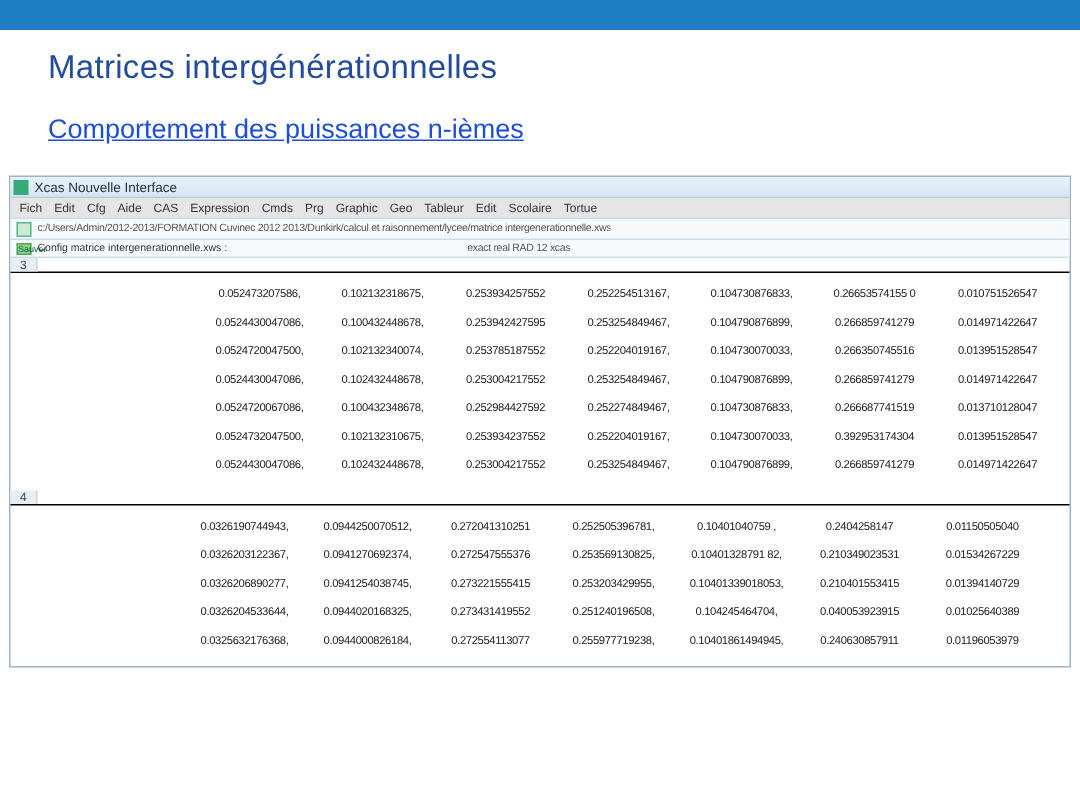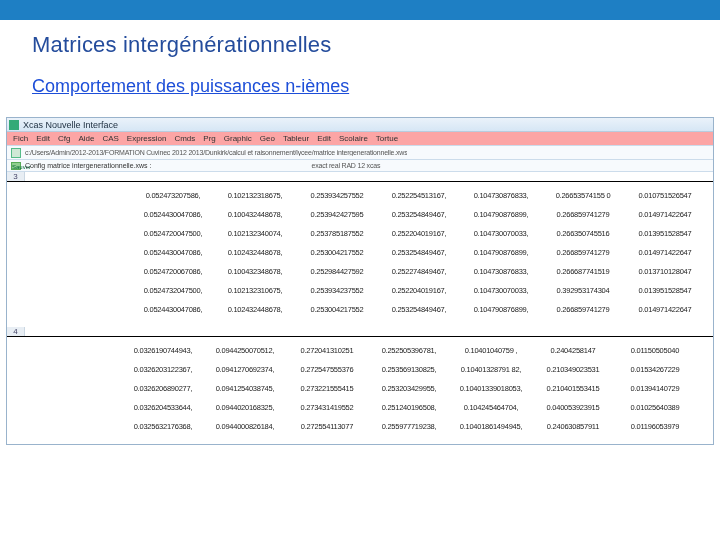--- a/index.html
+++ b/index.html
@@ -5,21 +5,21 @@
   * { margin: 0; padding: 0; box-sizing: border-box; }
   body { width: 720px; height: 540px; background: #fff; font-family: Arial, sans-serif; overflow: hidden; }
   .topbar { height: 20px; background: #1e7fc4; }
   .slide { padding: 12px 32px 8px 32px; }
   .title { font-size: 22px; color: #244c9c; font-weight: 400; margin-bottom: 18px; letter-spacing: 0.2px; }
   .subtitle { font-size: 18px; color: #1d4ed8; text-decoration: underline; margin-bottom: 12px; }
   .app { border: 1px solid #99b3cc; margin: 0 6px; background: #fff; font-size: 8px; }
   .app-header { display: flex; align-items: center; background: linear-gradient(#eaf2fa,#d6e6f5); border-bottom: 1px solid #b8ccde; height: 14px; padding: 0 2px; }
   .app-icon { width: 10px; height: 10px; background: #3a7; display: inline-block; margin-right: 4px; }
   .app-title { color: #234; font-size: 9px; }
-  .menubar { display: flex; gap: 8px; padding: 2px 6px; background: #fca5a5; border-bottom: 1px solid #ccdceb; color: #333; font-size: 8px; }
+  .menubar { display: flex; gap: 8px; padding: 2px 6px; background: #e5e5e5; border-bottom: 1px solid #ccdceb; color: #333; font-size: 8px; }
   .menubar span { cursor: default; }
   .filebar { display: flex; align-items: center; background: #f7fafd; border-bottom: 1px solid #ccdceb; height: 14px; padding: 0 4px; }
   .sq { width: 10px; height: 10px; border: 1px solid #5b8; background: #cfe8d6; margin-right: 4px; }
   .filepath { font-size: 7px; color: #555; white-space: nowrap; overflow: hidden; letter-spacing: -0.2px; }
   .cfgbar { display: flex; align-items: center; background: #f7fafd; border-bottom: 1px solid #ccdceb; height: 12px; padding: 0 4px; }
   .grn { width: 10px; height: 8px; background: #8fce8f; border: 1px solid #5a5; margin-right: 4px; }
   .cfglbl { font-size: 7px; color: #333; }
   .cfgval { font-size: 7px; color: #555; margin-left: 160px; letter-spacing: -0.2px; }
   .cmdrow { display: flex; align-items: stretch; border-bottom: 1px solid #000; }
   .cmdnum { width: 18px; background: #e8eef4; border-right: 1px solid #cbd7e2; font-size: 8px; color: #446; display: flex; align-items: center; justify-content: center; }

